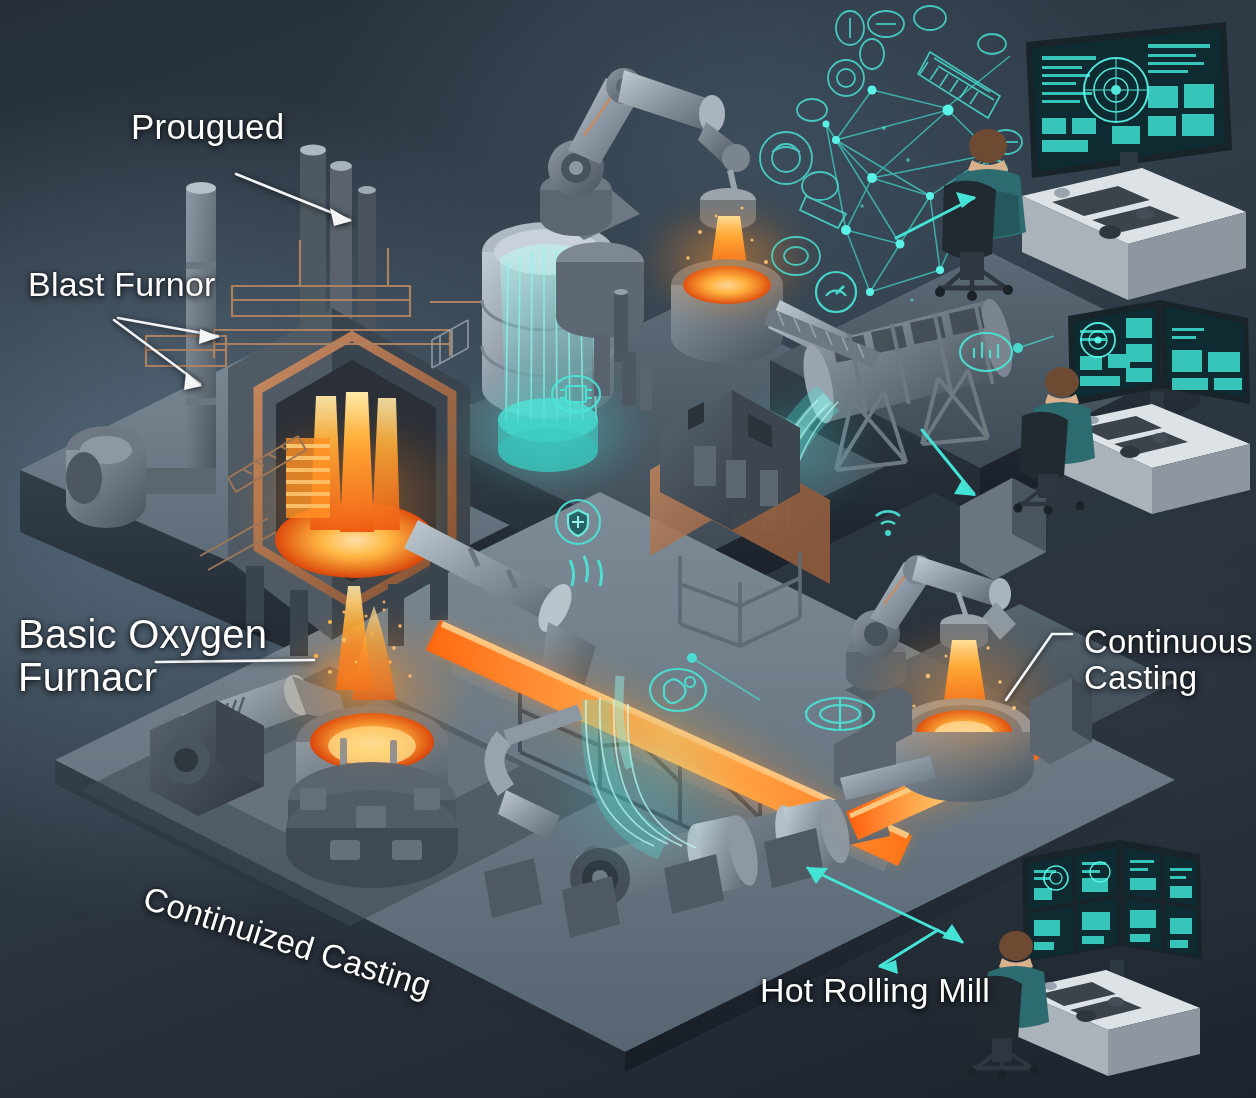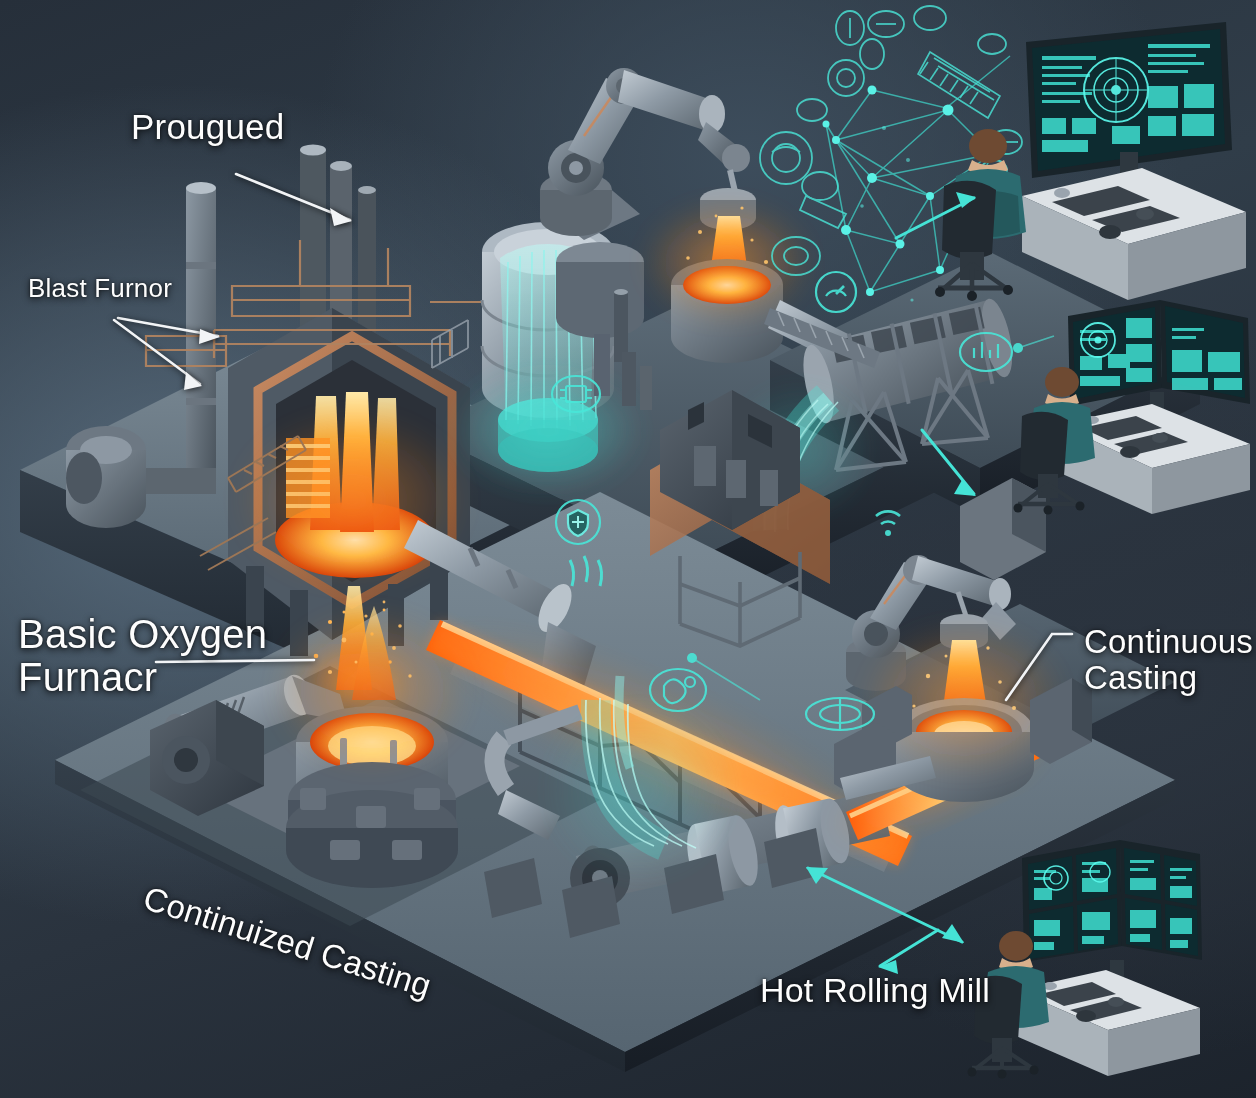--- a/index.html
+++ b/index.html
@@ -13,21 +13,21 @@
       linear-gradient(160deg,#262f3a 0%, #303d49 38%, #2a333e 62%, #1c232c 100%);
     padding-left: 32px;
   }
   .lyr{position:absolute;}
   svg{display:block;overflow:visible;}
   
   .lbl{position:absolute;color:#fdfdfd;font-weight:400;letter-spacing:.2px;
        text-shadow:0 2px 7px rgba(0,0,0,.85),0 0 3px rgba(0,0,0,.6);
        line-height:1.08;white-space:pre-line;pointer-events:auto;}
   #lbl-prougued{left:131px;top:108px;font-size:35px;}
-  #lbl-blast{left:28px;top:266px;font-size:26px;margin-top:8px;}
+  #lbl-blast{left:28px;top:266px;font-size:34px;}
   #lbl-bof{left:18px;top:613px;font-size:40px;}
   #lbl-contz{left:150px;top:880px;font-size:33px;transform:rotate(17.5deg);transform-origin:0 0;}
   #lbl-ccast{left:1084px;top:624px;font-size:33px;}
   #lbl-hrm{left:760px;top:972px;font-size:34px;}
   .ann{stroke:#f2f4f6;stroke-width:2.6;fill:none;stroke-linecap:round;
        filter:drop-shadow(0 1px 3px rgba(0,0,0,.75));}
   .annhead{fill:#f2f4f6;filter:drop-shadow(0 1px 3px rgba(0,0,0,.75));}
   .cy{stroke:#45e3d6;stroke-width:3;fill:none;stroke-linecap:round;}
   .cyh{fill:#45e3d6;}
 </style>

